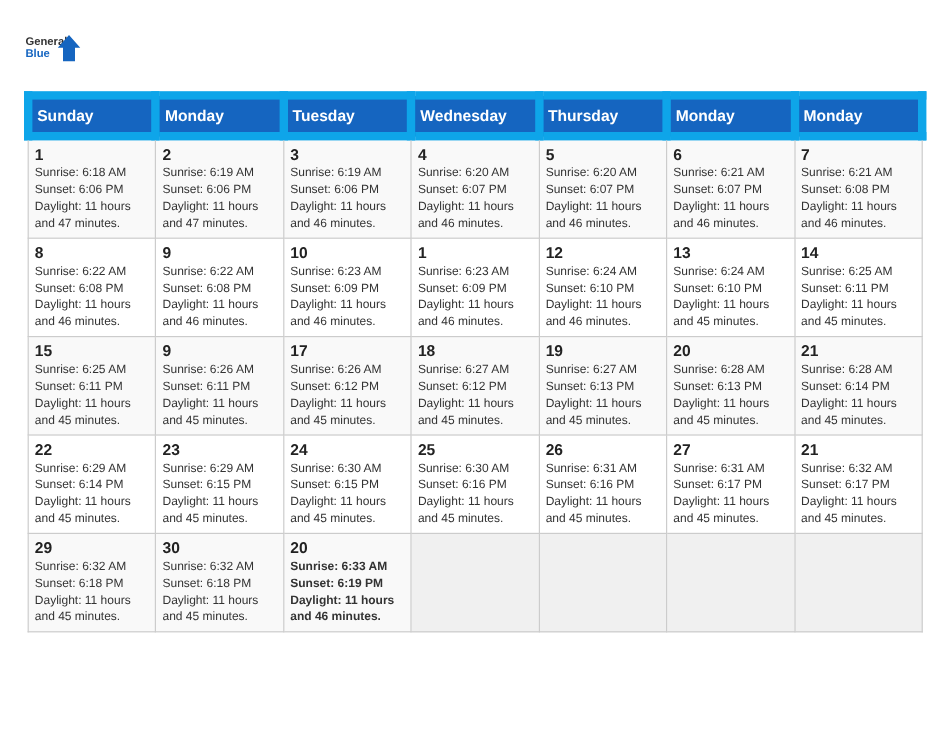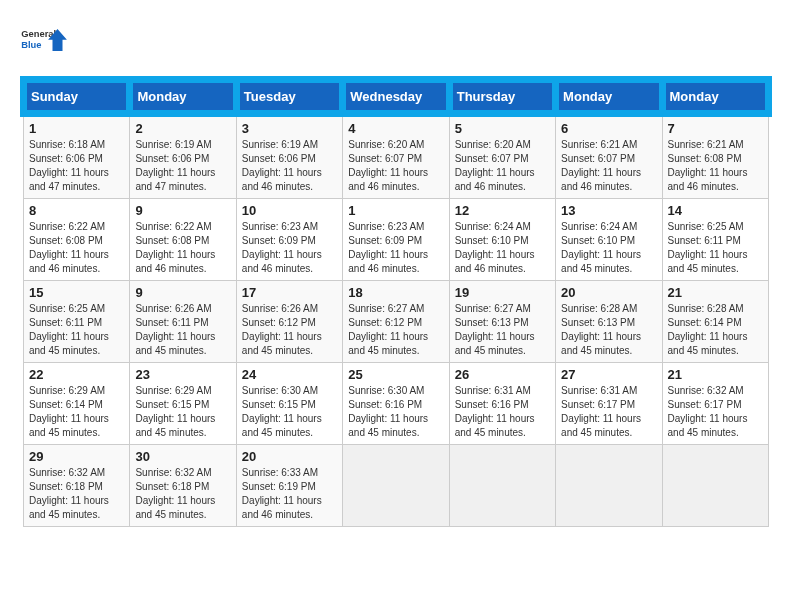--- a/index.html
+++ b/index.html
@@ -290,21 +290,21 @@
 Daylight: 11 hours and 45 minutes.</div>
         </td>
         <td>
           <span class="day-num">30</span>
           <div class="day-detail" style="white-space: pre-line;">Sunrise: 6:32 AM
 Sunset: 6:18 PM
 Daylight: 11 hours and 45 minutes.</div>
         </td>
         <td>
           <span class="day-num">20</span>
-          <div class="day-detail" style="white-space: pre-line;">Sunrise: 6:33 AM
+          <div class="day-detail" style="white-space: pre-line; font-weight: bold;">Sunrise: 6:33 AM
 Sunset: 6:19 PM
 Daylight: 11 hours and 46 minutes.</div>
         </td>
         <td class="empty"></td>
         <td class="empty"></td>
         <td class="empty"></td>
         <td class="empty"></td>
       </tr>
     </tbody>
 </table>

